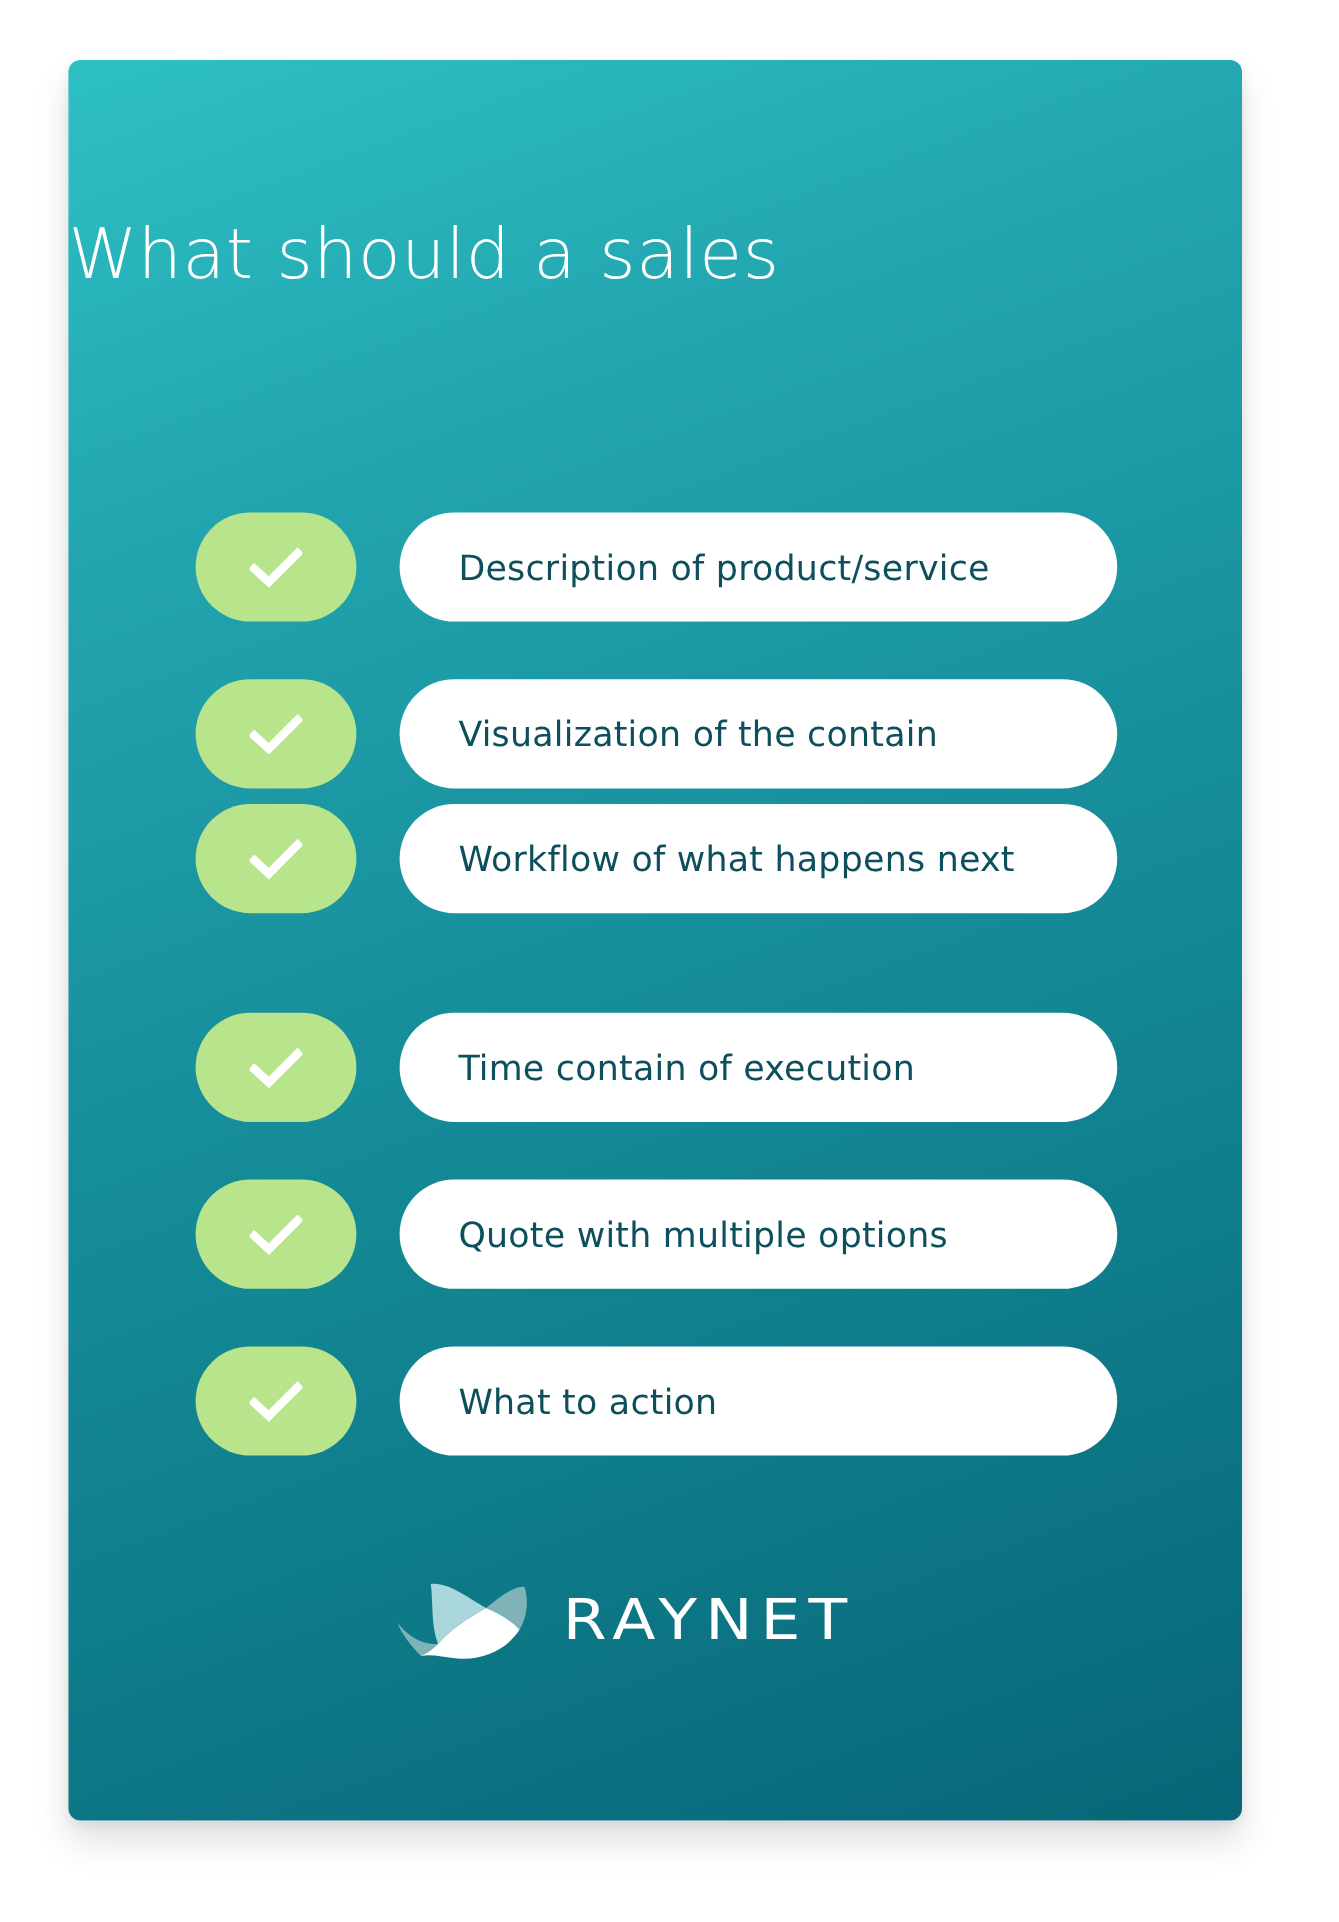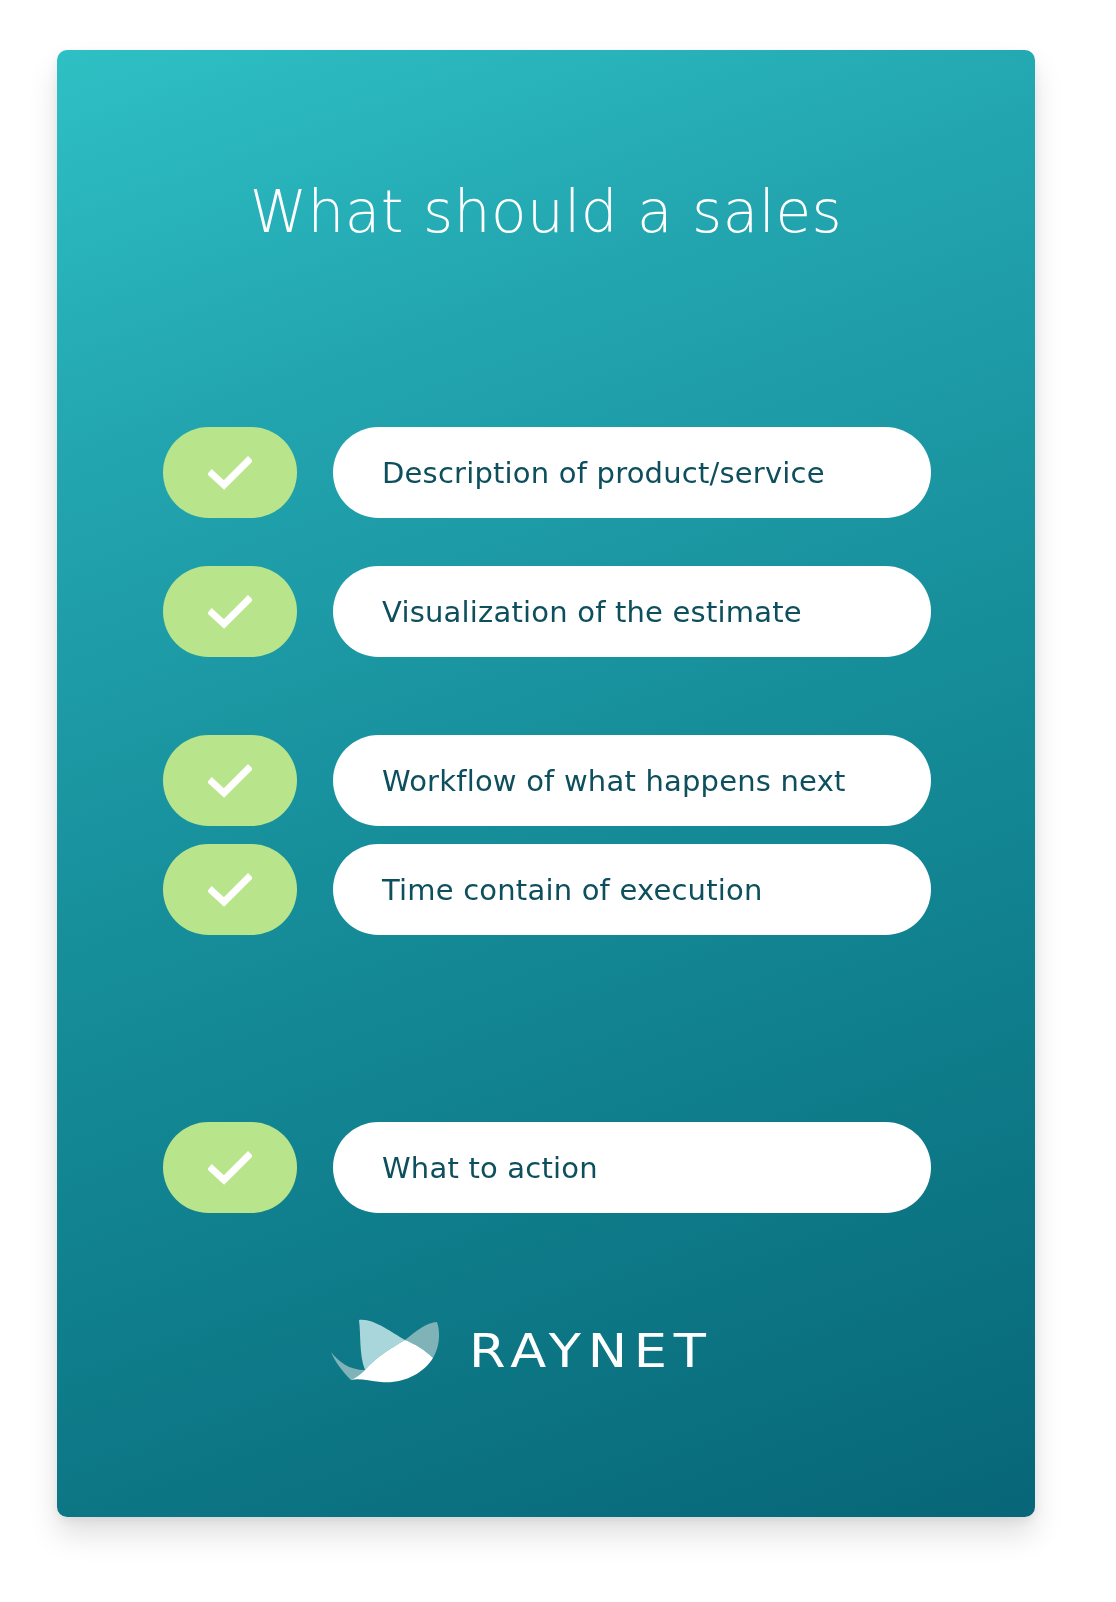--- a/index.html
+++ b/index.html
@@ -7,21 +7,21 @@
          font-family:"DejaVu Sans", "Liberation Sans", sans-serif; }
   .card {
     position:absolute; left:57px; top:50px; width:978px; height:1467px;
     border-radius:10px;
     background: linear-gradient(160deg, #2ec0c4 0%, #23a6b0 22%, #17909c 48%, #0f7d8b 72%, #076677 100%);
     box-shadow: 0 18px 30px rgba(0,0,0,0.12), 0 4px 10px rgba(0,0,0,0.06);
     overflow:hidden;
   }
   .title {
     position:absolute; left:0; width:100%; top:118px;
-    text-align:center; color:#ffffff;
+    color:#ffffff;
     font-size:58px; font-weight:300; line-height:88px; letter-spacing:0.5px;
     margin:0;
   }
   .title span { display:block; }
   .row { position:absolute; left:106px; height:91px; width:768px; }
   .check-pill {
     position:absolute; left:0; top:0; width:134px; height:91px;
     border-radius:46px; background:#b8e48c;
     display:flex; align-items:center; justify-content:center;
   }
@@ -63,25 +63,25 @@
     </div>
   </div>
 
   <div class="row" style="top:516px;">
     <div class="check-pill">
       <svg viewBox="0 0 44 34">
           <path d="M4 18 L16 29 L40 5" fill="none" stroke="#ffffff" stroke-width="7" stroke-linecap="square" stroke-linejoin="miter"></path>
         </svg>
     </div>
     <div class="item-pill">
-      <span class="item-text">Visualization of the estimate</span>
+      <span class="item-text">Visualization of the contain</span>
     </div>
   </div>
 
-  <div class="row" style="top:685px;">
+  <div class="row" style="top:620px;">
     <div class="check-pill">
       <svg viewBox="0 0 44 34">
           <path d="M4 18 L16 29 L40 5" fill="none" stroke="#ffffff" stroke-width="7" stroke-linecap="square" stroke-linejoin="miter"></path>
         </svg>
     </div>
     <div class="item-pill">
       <span class="item-text">Workflow of what happens next</span>
     </div>
   </div>
 
@@ -89,20 +89,30 @@
     <div class="check-pill">
       <svg viewBox="0 0 44 34">
           <path d="M4 18 L16 29 L40 5" fill="none" stroke="#ffffff" stroke-width="7" stroke-linecap="square" stroke-linejoin="miter"></path>
         </svg>
     </div>
     <div class="item-pill">
       <span class="item-text">Time contain of execution</span>
     </div>
   </div>
 
+  <div class="row" style="top:933px;">
+    <div class="check-pill">
+      <svg viewBox="0 0 44 34">
+          <path d="M4 18 L16 29 L40 5" fill="none" stroke="#ffffff" stroke-width="7" stroke-linecap="square" stroke-linejoin="miter"></path>
+        </svg>
+    </div>
+    <div class="item-pill">
+      <span class="item-text">Quote with multiple options</span>
+    </div>
+  </div>
 
   <div class="row" style="top:1072px;">
     <div class="check-pill">
       <svg viewBox="0 0 44 34">
           <path d="M4 18 L16 29 L40 5" fill="none" stroke="#ffffff" stroke-width="7" stroke-linecap="square" stroke-linejoin="miter"></path>
         </svg>
     </div>
     <div class="item-pill">
       <span class="item-text">What to action</span>
     </div>

